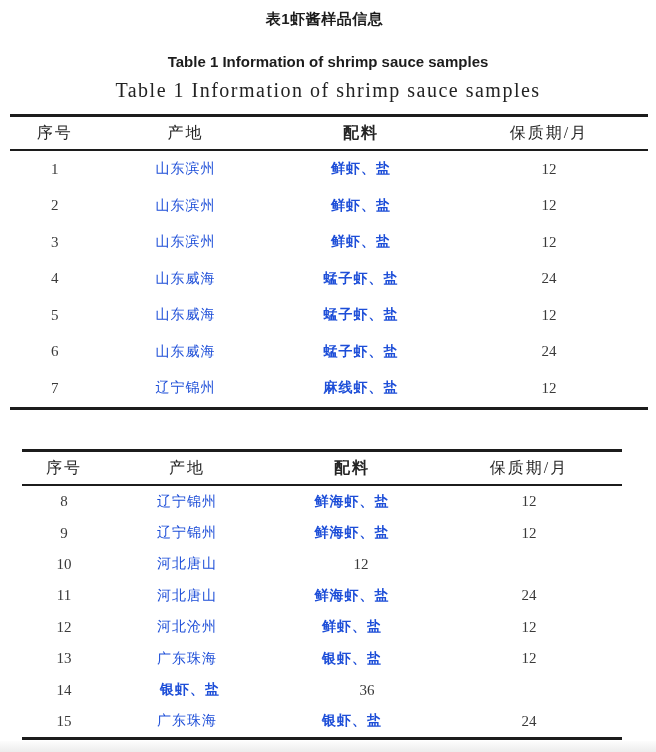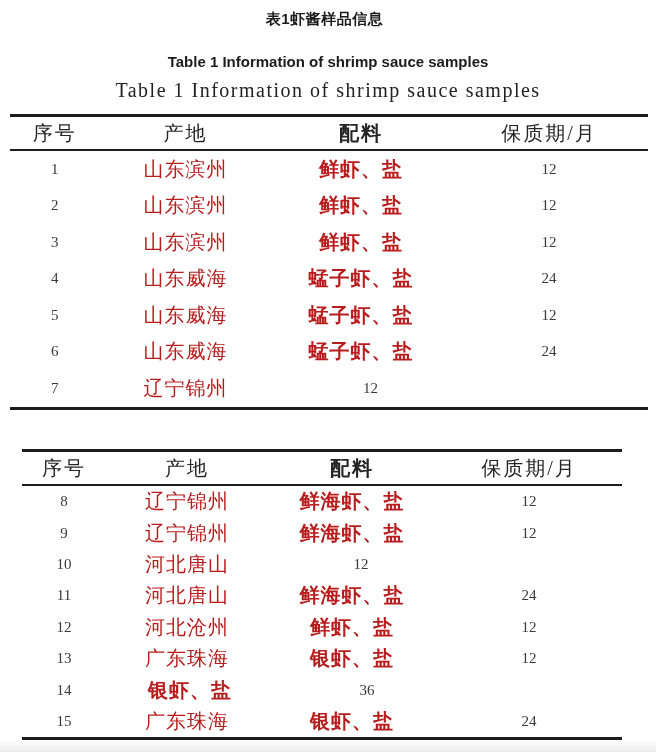--- a/index.html
+++ b/index.html
@@ -46,38 +46,38 @@
     position: absolute;
     border-top: 3px solid #1c1c1c;
     border-bottom: 3px solid #1c1c1c;
   }
   .ptable-1 { left: 10px; top: 114px; width: 638px; }
   .ptable-2 { left: 22px; top: 449px; width: 600px; }
   .tr { display: flex; align-items: center; }
   .header-row {
     height: 34px;
     border-bottom: 2px solid #1c1c1c;
-    font-size: 20px;
+    font-size: 16px;
     color: #252525;
     letter-spacing: 2px;
   }
   .ptable-1 .body-row { height: 36.5px; }
   .ptable-2 .body-row { height: 31.4px; }
   .td {
     text-align: center;
     overflow: hidden;
     white-space: nowrap;
   }
   .td.c1 { width: 14%; }
   .td.c2 { width: 27%; }
   .td.c3 { width: 28%; font-weight: bold; }
   .td.c4 { width: 31%; }
   .body-row .td {
-    font-size: 20px;
-    color: #b91c1c;
+    font-size: 14px;
+    color: #1d4ed8;
     letter-spacing: 1px;
   }
   .body-row .td.c1, .body-row .td.c4 {
     font-size: 15px;
     letter-spacing: 0;
     color: #3a3a3a;
   }
   .bottom-shade {
     position: absolute;
     left: 0; right: 0; bottom: 0;
@@ -136,20 +136,21 @@
         </div>
         <div class="tr body-row">
           <div class="td c1">6</div>
           <div class="td c2">山东威海</div>
           <div class="td c3">蜢子虾、盐</div>
           <div class="td c4">24</div>
         </div>
         <div class="tr body-row">
           <div class="td c1">7</div>
           <div class="td c2">辽宁锦州</div>
+          <div class="td c3">麻线虾、盐</div>
           <div class="td c4">12</div>
         </div>
       </div>
   </div>
 
   <div class="ptable ptable-2">
     <div class="tr header-row">
       <div class="td c1">序号</div>
       <div class="td c2">产地</div>
       <div class="td c3">配料</div>

